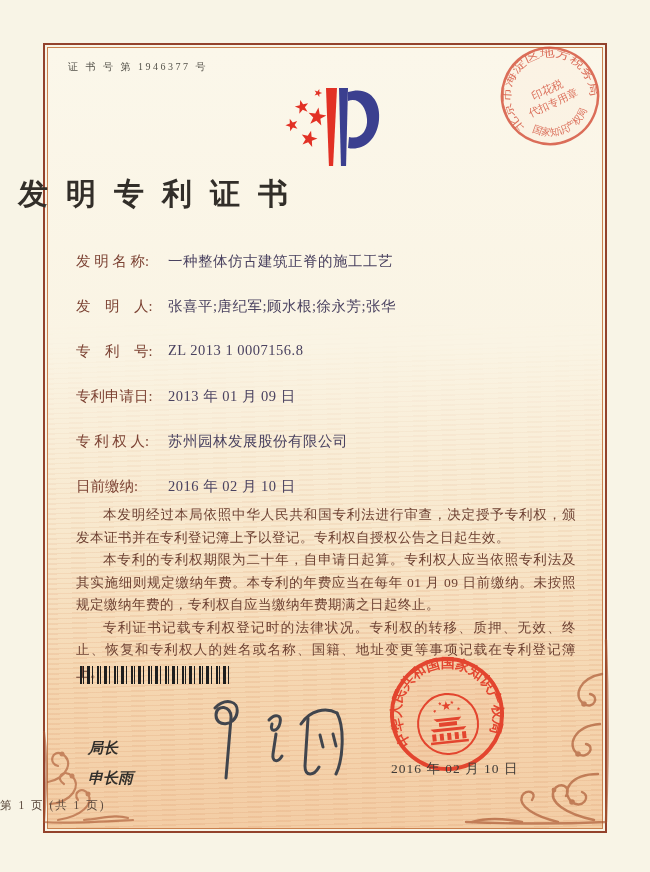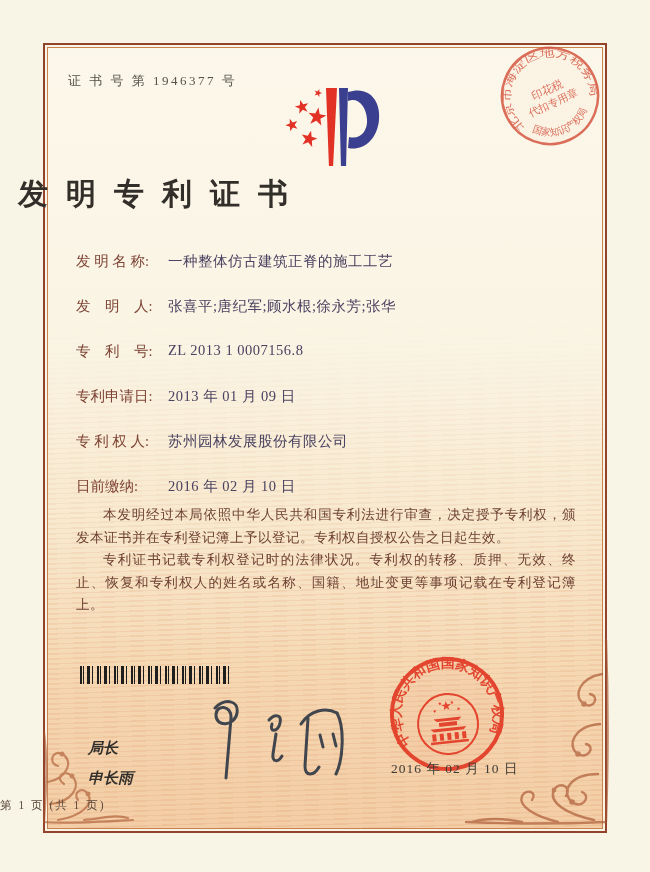--- a/index.html
+++ b/index.html
@@ -18,21 +18,21 @@
     border:1px solid #c9814f;
     background:linear-gradient(to bottom,#fbf7ea 0%,#faf4e4 38%,#f8e8cd 62%,#f5d6b0 82%,#f3cda5 100%);
   }
   .texture {
     position:absolute; left:0; top:0; right:0; bottom:0;
     background:repeating-linear-gradient(178deg, rgba(210,122,72,0.13) 0 1.5px, rgba(210,122,72,0) 1.5px 5px);
     -webkit-mask-image:linear-gradient(to bottom,transparent 0%,transparent 35%,#000 72%);
     mask-image:linear-gradient(to bottom,transparent 0%,transparent 35%,#000 72%);
   }
   .cert-no {
-    position:absolute; left:68px; top:72px; font-size:13px; letter-spacing:2.5px;
+    position:absolute; left:68px; top:60px; font-size:10px; letter-spacing:2.5px;
     color:#54524a;
   }
   .logo { position:absolute; left:262px; top:80px; }
   .tax-stamp { position:absolute; left:492px; top:38px; }
   .title {
     position:absolute; left:0; top:174px; width:100%; text-align:left;
     font-size:30px; font-weight:bold; color:#322e29; letter-spacing:18px; text-indent:18px;
   }
   .fields { position:absolute; left:76px; top:252px; width:500px; }
   .field-row { display:flex; height:45px; align-items:flex-start; font-size:14.5px; }
@@ -142,20 +142,21 @@
       <span class="field-value">苏州园林发展股份有限公司</span>
     </div>
     <div class="field-row">
       <span class="field-label">日前缴纳:</span>
       <span class="field-value">2016 年 02 月 10 日</span>
     </div>
   </div>
 
   <div class="paras">
     <p>本发明经过本局依照中华人民共和国专利法进行审查，决定授予专利权，颁发本证书并在专利登记簿上予以登记。专利权自授权公告之日起生效。</p>
+    <p>本专利的专利权期限为二十年，自申请日起算。专利权人应当依照专利法及其实施细则规定缴纳年费。本专利的年费应当在每年 01 月 09 日前缴纳。未按照规定缴纳年费的，专利权自应当缴纳年费期满之日起终止。</p>
     <p>专利证书记载专利权登记时的法律状况。专利权的转移、质押、无效、终止、恢复和专利权人的姓名或名称、国籍、地址变更等事项记载在专利登记簿上。</p>
   </div>
 
   <div class="barcode"></div>
 
   <div class="signer">
     <div>局长</div>
     <div>申长雨</div>
   </div>
 

